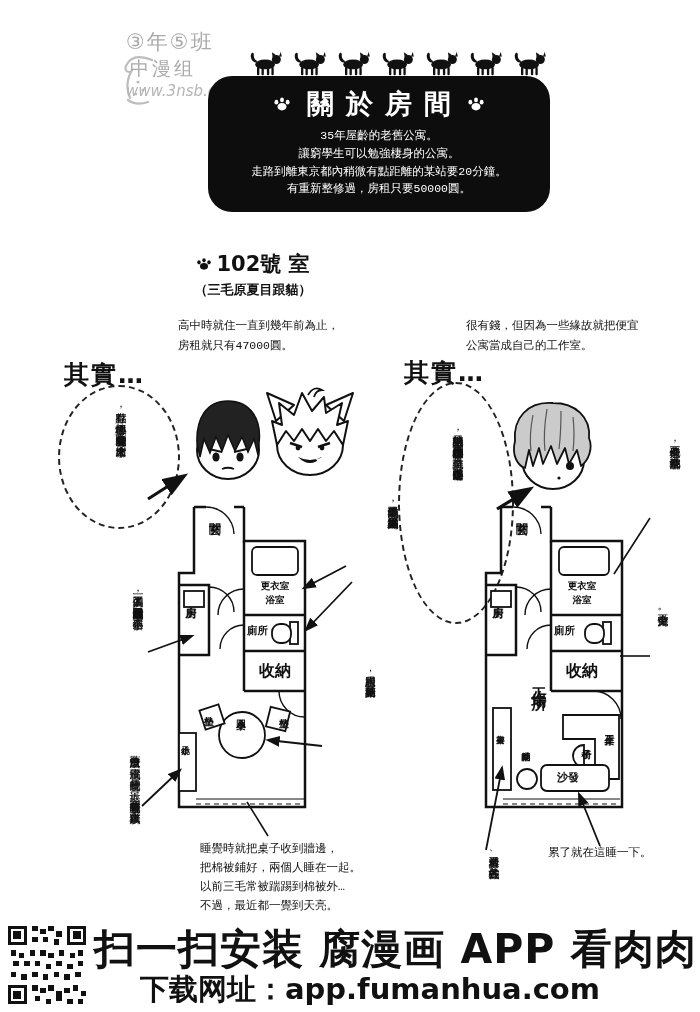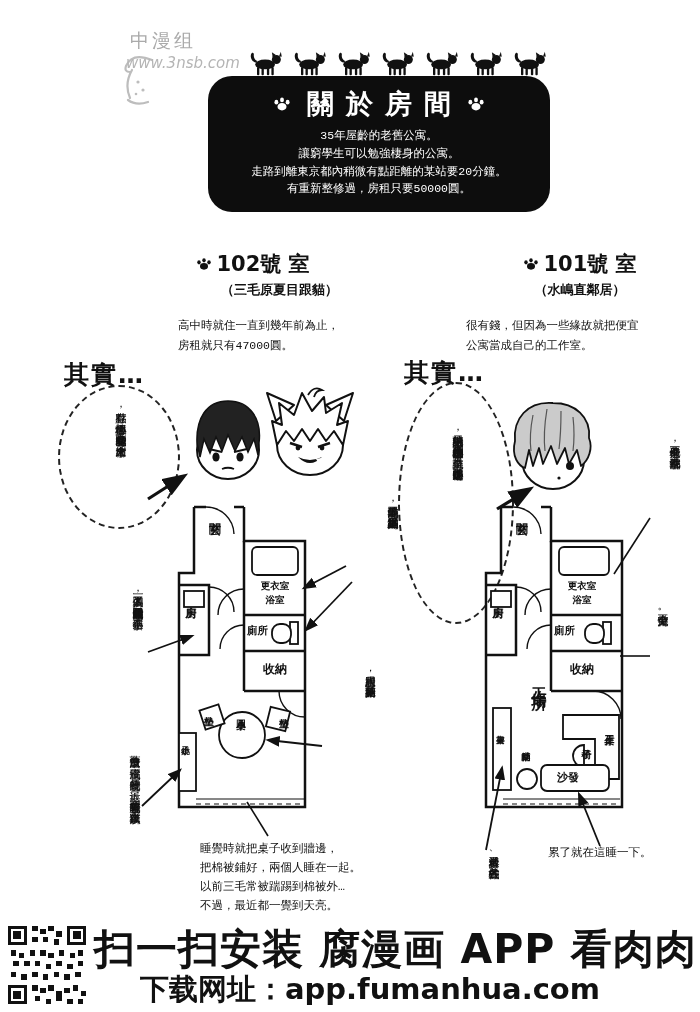--- a/index.html
+++ b/index.html
@@ -24,21 +24,21 @@
   
   .tbox{left:208px;top:76px;width:342px;height:136px;background:#0d0d0d;border-radius:24px;
         color:#fff;text-align:center;padding-top:10px;box-sizing:border-box;}
   .tbox .trow{display:flex;align-items:center;justify-content:center;gap:4px;}
   .tbox .title{font-size:27px;font-weight:bold;letter-spacing:12px;text-indent:12px;}
   .tbox .paw{width:18px;height:18px;color:#fff;}
   .tbox .lines{margin-top:5px;font-size:11.5px;line-height:1.55;}
 
   
   .hdr{width:170px;text-align:center;}
-  .hdr-102{left:168px;top:250px;text-align:right;}
+  .hdr-102{left:168px;top:250px;}
   .hdr-101{left:495px;top:250px;}
   .hdr .num{display:flex;align-items:center;justify-content:center;gap:4px;font-size:21px;font-weight:bold;}
   .hdr .paw{width:16px;height:16px;color:#111;}
   .hdr .sub{font-size:13px;font-weight:bold;margin-top:3px;}
 
   .intro{font-size:11.5px;line-height:1.7;}
   .intro-102{left:178px;top:316px;width:215px;}
   .intro-101{left:466px;top:316px;width:232px;}
 
   
@@ -58,21 +58,21 @@
 
   
   .plan{border:0;}
   .plan-102{left:176px;top:503px;width:132px;height:307px;}
   .plan-101{left:483px;top:503px;width:142px;height:307px;}
   .plan .lab{position:absolute;font-weight:bold;color:#111;}
   .lab-entry{left:30px;top:10px;font-size:12px;letter-spacing:1px;}
   .lab-closet{left:68px;top:77px;width:62px;text-align:center;font-size:9.5px;}
   .lab-bath{left:68px;top:91px;width:62px;text-align:center;font-size:9.5px;}
   .lab-toilet{left:71px;top:121px;font-size:10.5px;}
-  .lab-storage{left:68px;top:158px;width:62px;text-align:center;font-size:12px;}
+  .lab-storage{left:68px;top:158px;width:62px;text-align:center;font-size:16px;}
   .lab-kitchen{left:6px;top:95px;font-size:11px;}
   .lab-table{left:58px;top:209px;font-size:9.5px;}
   .lab-cush-l{left:26px;top:205px;font-size:9.5px;}
   .lab-cush-r{left:101px;top:207px;font-size:9.5px;}
   .lab-mirror{left:4px;top:236px;font-size:8.5px;}
   .lab-workspace{left:46px;top:172px;font-size:15px;letter-spacing:3px;}
   .lab-bookshelf{left:12px;top:225px;font-size:8.5px;}
   .lab-desk{left:119px;top:224px;font-size:10px;}
   .lab-chair{left:96px;top:238px;font-size:10px;}
   .lab-sidetable{left:36px;top:242px;font-size:9px;}
@@ -104,20 +104,21 @@
 
 <div id="page">
 
   <svg class="abs wm-doodle" width="42" height="56" viewBox="0 0 42 56">
     <path d="M34,8 Q14,0 8,14 Q6,20 12,20 M14,18 Q6,32 12,46 M10,48 Q18,54 30,50" fill="none" stroke="#bdbdbd" stroke-width="2.2" stroke-linecap="round"></path>
     <circle cx="20" cy="30" r="1.6" fill="#bdbdbd"></circle>
       <circle cx="25" cy="38" r="1.6" fill="#bdbdbd"></circle>
       <circle cx="18" cy="42" r="1.3" fill="#bdbdbd"></circle>
   </svg>
   <div class="abs wm">
+    <div class="l1">③年⑤班</div>
     <div class="l2">中漫组</div>
     <div class="l3">www.3nsb.com</div>
   </div>
 
   <div class="abs cats">
     <svg viewBox="0 0 40 28">
         <g fill="#111">
           <ellipse cx="19" cy="15" rx="11" ry="5.5"></ellipse>
           <rect x="10" y="18" width="2.6" height="9" rx="1"></rect>
           <rect x="15" y="18" width="2.6" height="9" rx="1"></rect>
@@ -237,32 +238,20 @@
     <div class="num">
       <svg class="paw" viewBox="0 0 24 24" fill="currentColor">
           <ellipse cx="12" cy="15.5" rx="6" ry="5"></ellipse>
           <ellipse cx="4.5" cy="9.5" rx="2.6" ry="3.2"></ellipse>
           <ellipse cx="12" cy="6.5" rx="2.6" ry="3.2"></ellipse>
           <ellipse cx="19.5" cy="9.5" rx="2.6" ry="3.2"></ellipse>
         </svg>
       <span>102號 室</span>
     </div>
     <div class="sub">（三毛原夏目跟貓）</div>
-  </div>
-  <div class="abs hdr hdr-101">
-    <div class="num">
-      <svg class="paw" viewBox="0 0 24 24" fill="currentColor">
-          <ellipse cx="12" cy="15.5" rx="6" ry="5"></ellipse>
-          <ellipse cx="4.5" cy="9.5" rx="2.6" ry="3.2"></ellipse>
-          <ellipse cx="12" cy="6.5" rx="2.6" ry="3.2"></ellipse>
-          <ellipse cx="19.5" cy="9.5" rx="2.6" ry="3.2"></ellipse>
-        </svg>
-      <span>101號 室</span>
-    </div>
-    <div class="sub">（水嶋直鄰居）</div>
   </div>
 
   <div class="abs intro intro-102 hand pre">高中時就住一直到幾年前為止，
 房租就只有47000圓。</div>
   <div class="abs intro intro-101 hand pre">很有錢，但因為一些緣故就把便宜
 公寓當成自己的工作室。</div>
 
   <div class="abs secret-label sl-102">其實…</div>
   <div class="abs ellipse el-102">
     <div class="v hand">有點存款，但非常謹慎小心。除非生命受到威脅時，才會拿出來用。</div>

